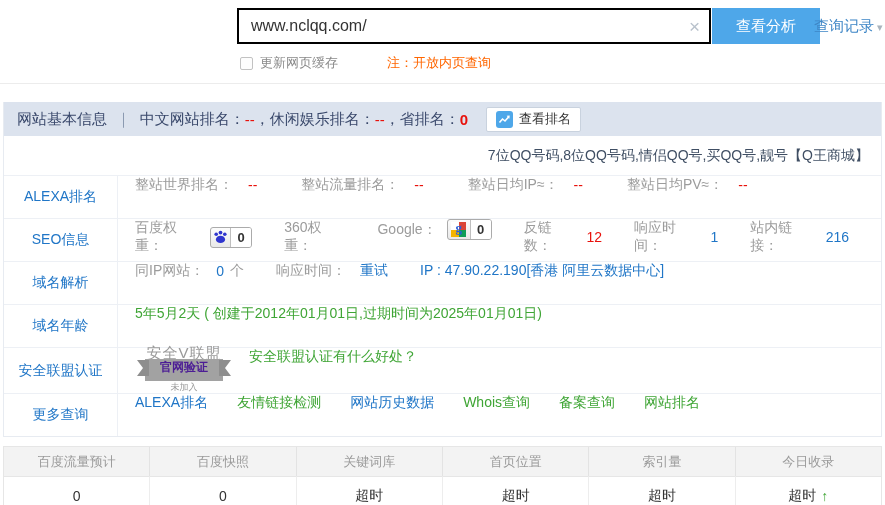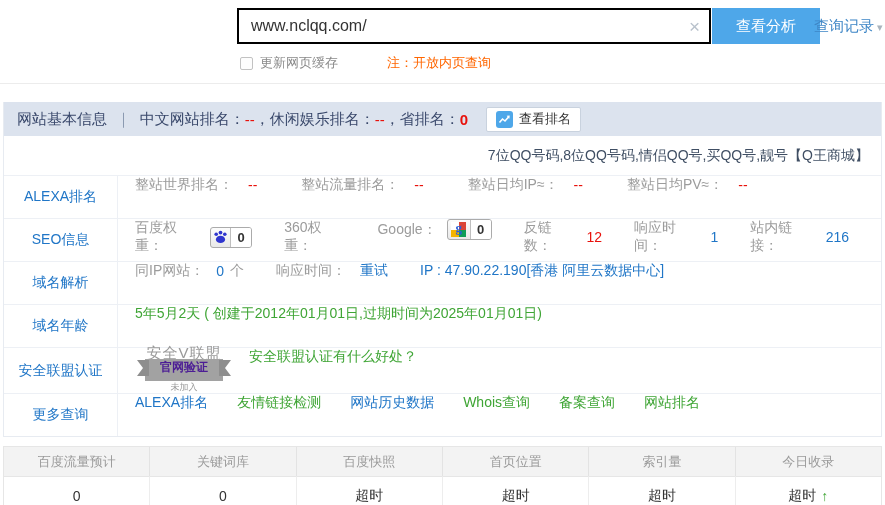--- a/index.html
+++ b/index.html
@@ -258,22 +258,22 @@
       <a class="more-link c-green">Whois查询</a>
       <a class="more-link c-green">备案查询</a>
       <a class="more-link c-green">网站排名</a>
     </div>
   </div>
 </div>
 
 <div class="stats-table">
   <div class="stats-header">
     <div class="cell">百度流量预计</div>
+    <div class="cell">百度快照</div>
     <div class="cell">关键词库</div>
-    <div class="cell">百度快照</div>
     <div class="cell">首页位置</div>
     <div class="cell">索引量</div>
     <div class="cell">今日收录</div>
   </div>
   <div class="stats-values">
     <div class="cell v-green">0</div>
     <div class="cell v-green">0</div>
     <div class="cell">超时</div>
     <div class="cell">超时</div>
     <div class="cell">超时</div>

